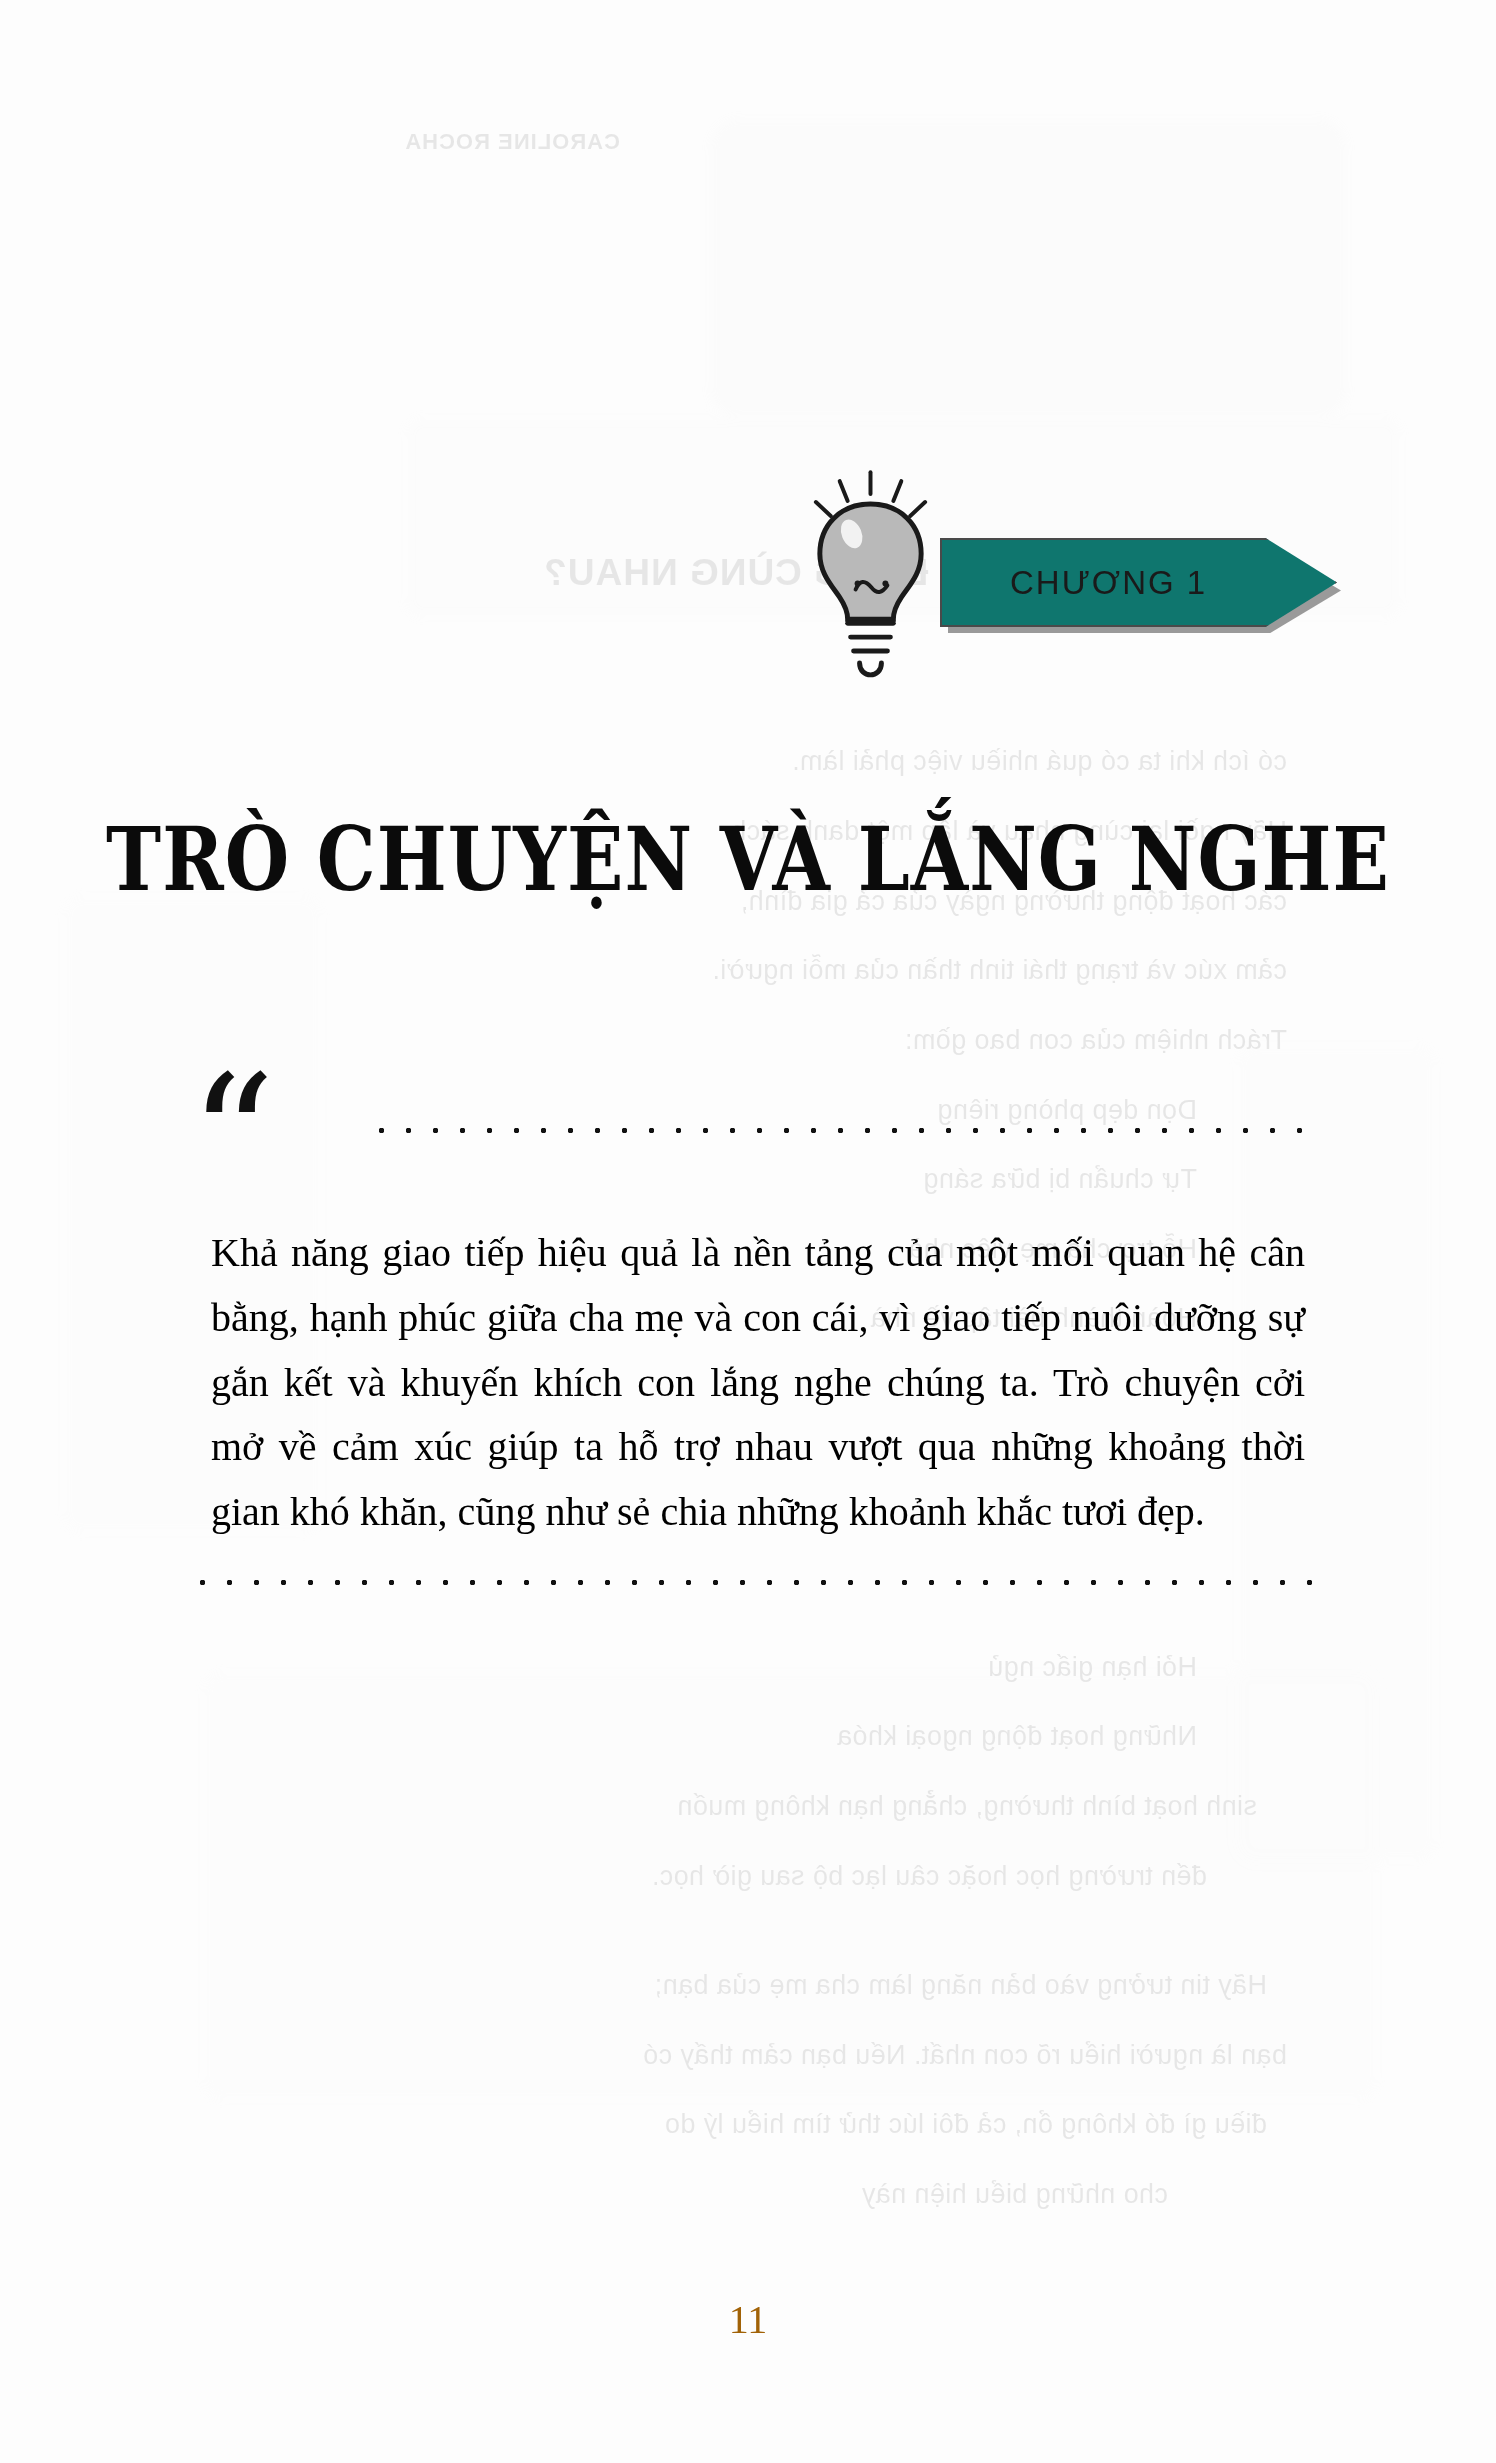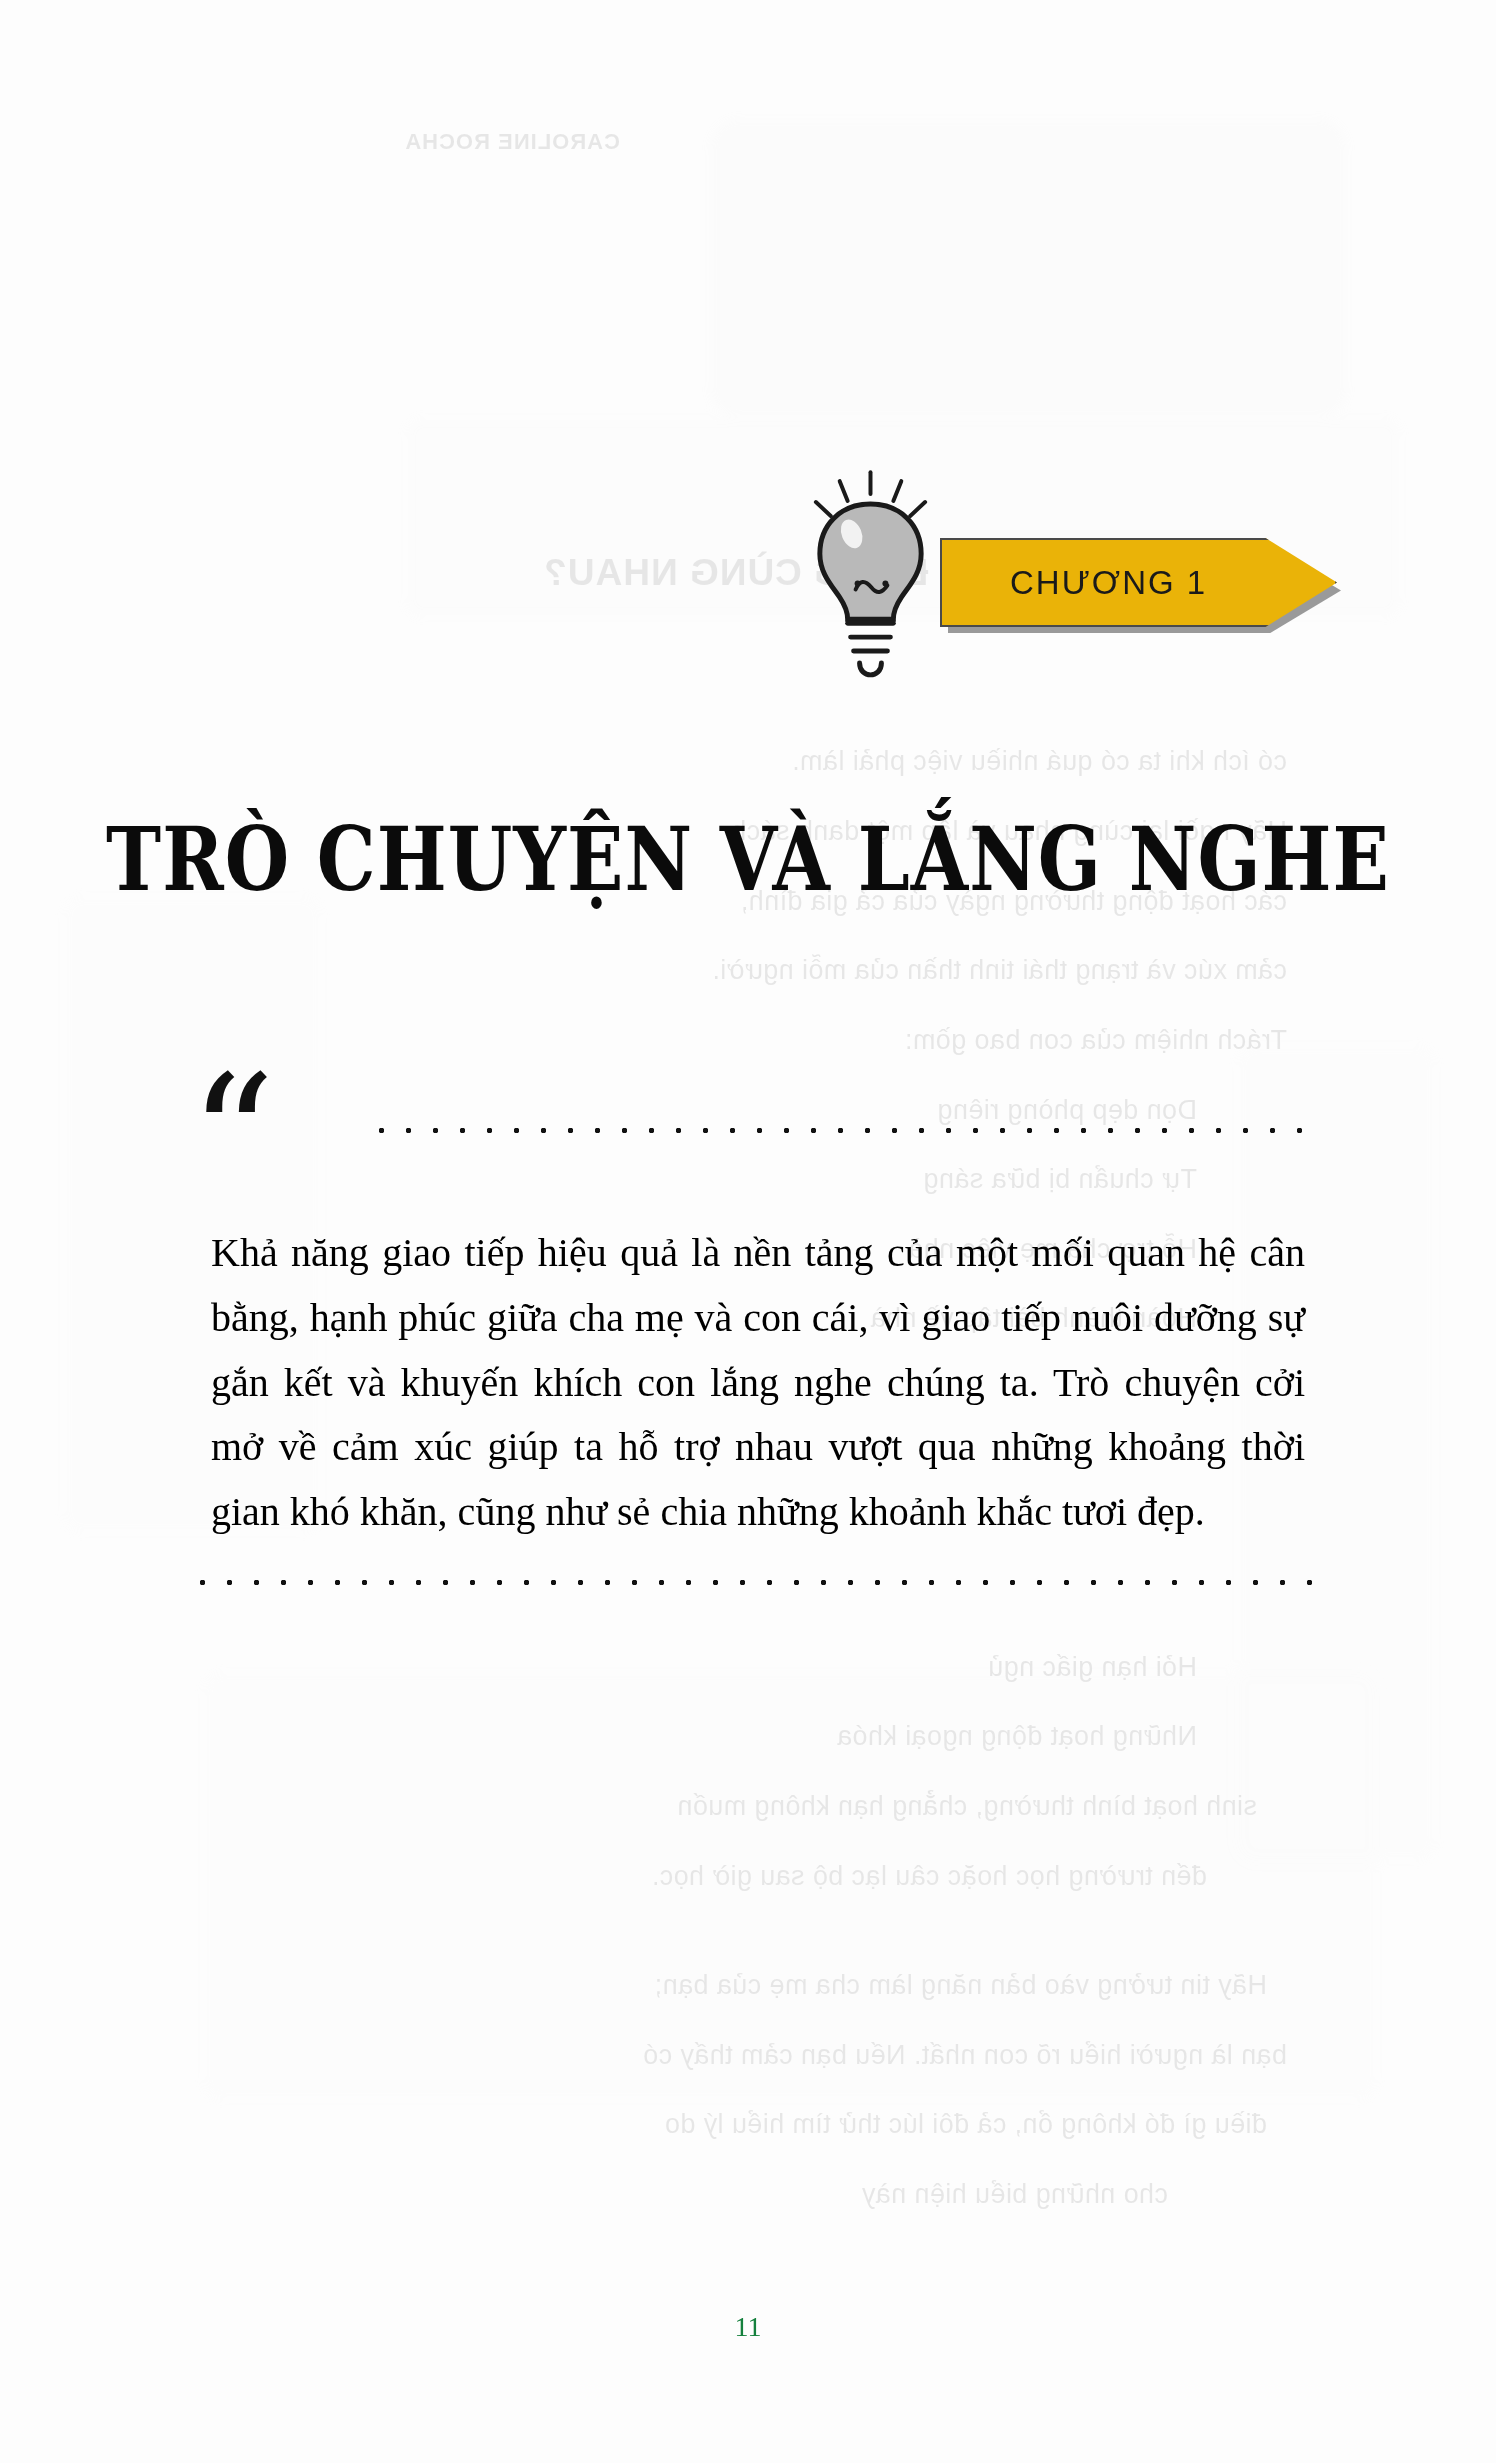--- a/index.html
+++ b/index.html
@@ -90,21 +90,21 @@
     position: absolute;
     left: 8px; top: 10px;
     width: 100%; height: 100%;
     background: #9a9a9a;
     clip-path: polygon(0 0, 82% 0, 100% 50%, 82% 100%, 0 100%);
   }
   .chapter-banner .body {
     position: absolute;
     left: 0; top: 0;
     width: 100%; height: 100%;
-    background: #eab308;
+    background: #0f766e;
     border: 2px solid #4a4a4a;
     clip-path: polygon(0 0, 82% 0, 100% 50%, 82% 100%, 0 100%);
     display: flex;
     align-items: center;
   }
   .chapter-banner .label {
     font-family: "Liberation Sans", sans-serif;
     font-size: 33px;
     letter-spacing: 2px;
     color: #1a1a1a;
@@ -172,22 +172,22 @@
     padding: 0 18px 0 22px;
   }
 
   
   .page-number {
     position: absolute;
     left: 0; right: 0;
     bottom: 121px;
     text-align: center;
     font-family: "Liberation Serif", serif;
-    font-size: 28px;
-    color: #15803d;
+    font-size: 40px;
+    color: #a16207;
   }
 </style>
 </head>
 <body>
 
 <div class="page">
 
   <div class="ghost-layer">
     <div class="ghost-smudge g1"></div>
     <div class="ghost-smudge g2"></div>

